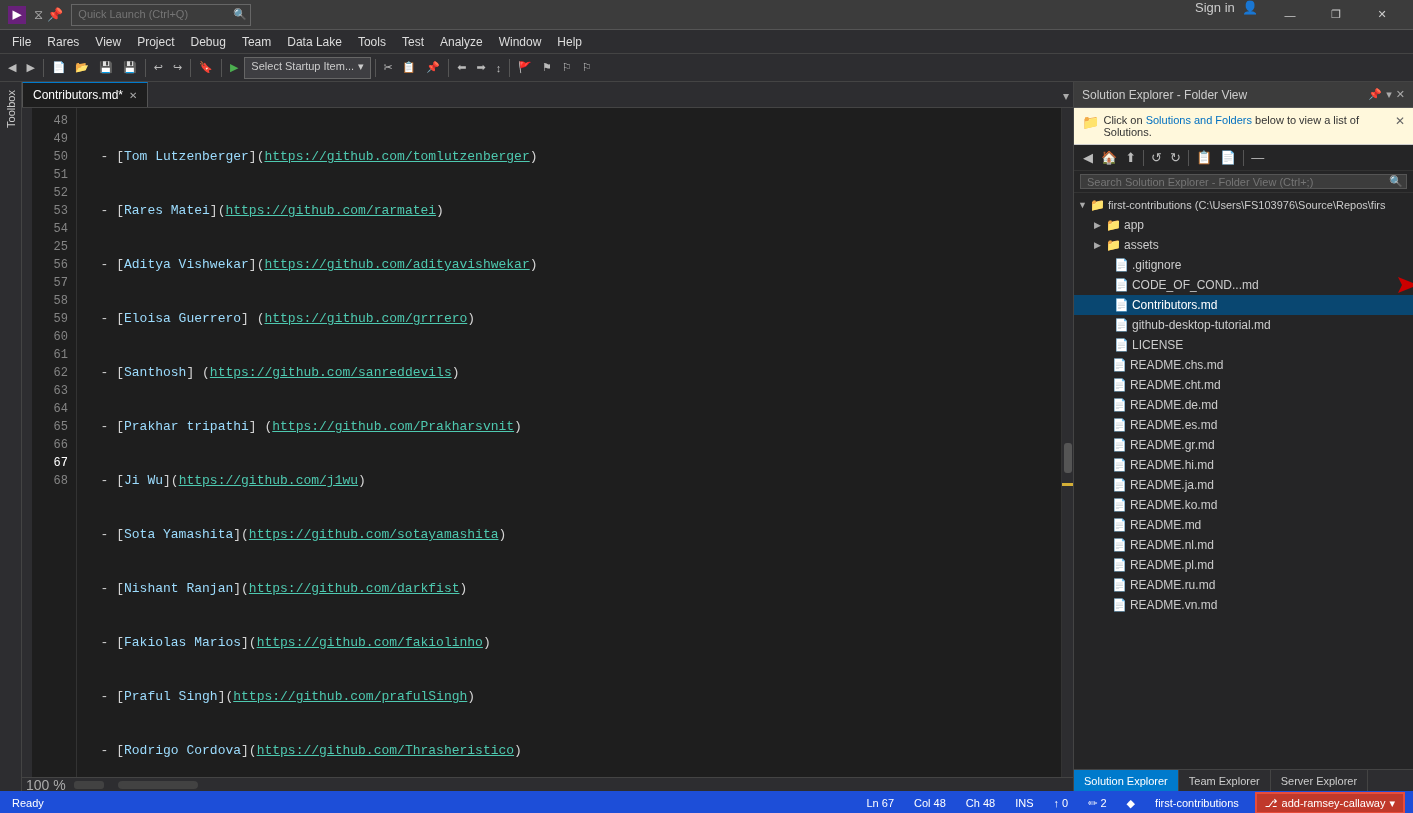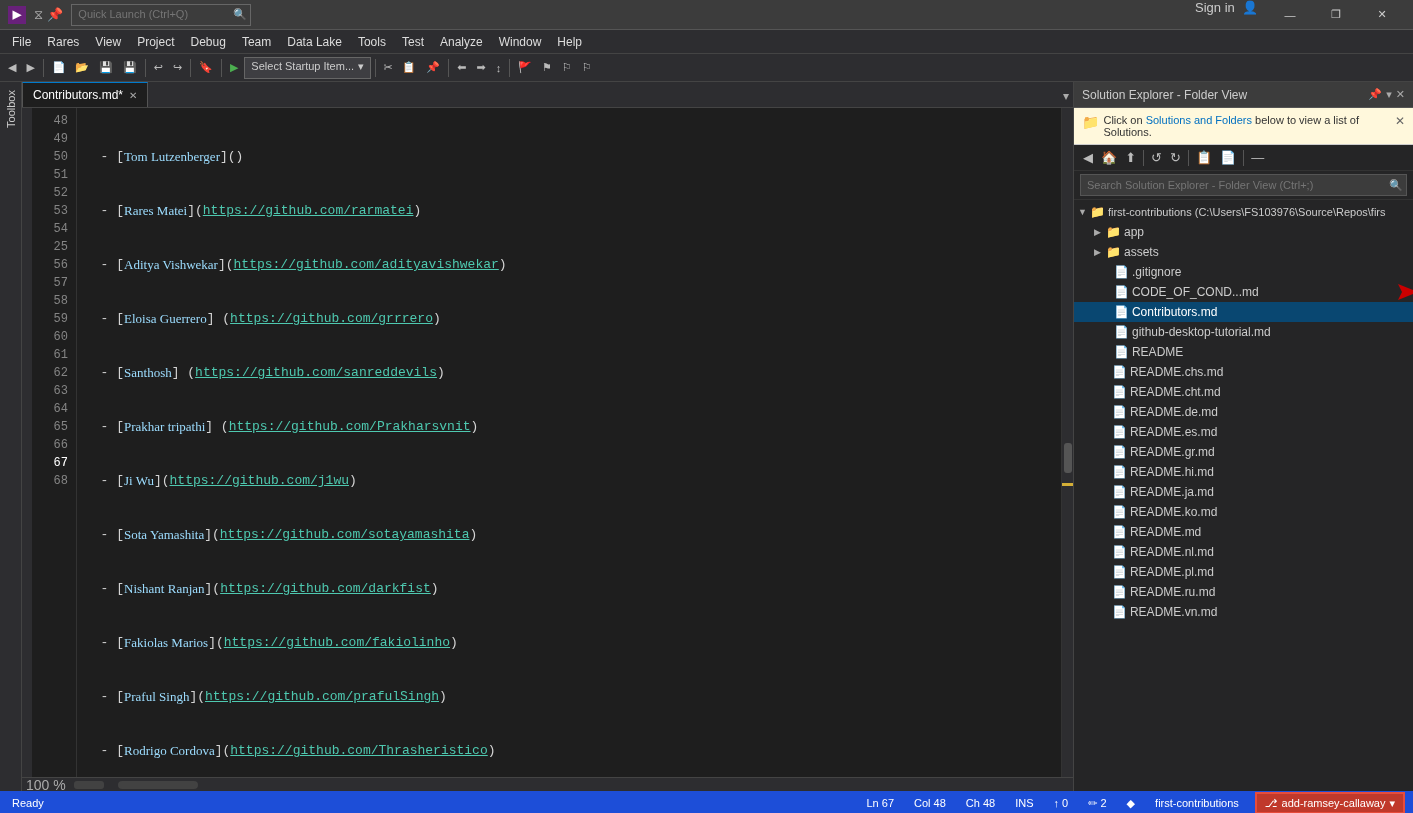--- a/index.html
+++ b/index.html
@@ -148,21 +148,21 @@
       overflow: auto;
       white-space: pre;
       color: #d4d4d4;
     }
     .code-line {
       height: 18px;
       display: flex;
       align-items: center;
     }
     .link { color: #4ec9b0; text-decoration: underline; cursor: pointer; }
-    .name-text { color: #9cdcfe; font-family: Liberation Serif, serif; }
+    .name-text { color: #9cdcfe; }
     .dash { color: #d4d4d4; }
 
     
     #solution-explorer {
       width: 340px;
       background: #252526;
       border-left: 1px solid #444;
       display: flex;
       flex-direction: column;
     }
@@ -416,21 +416,21 @@
         <div class="line-num">62</div>
         <div class="line-num">63</div>
         <div class="line-num">64</div>
         <div class="line-num">65</div>
         <div class="line-num">66</div>
         <div class="line-num" style="color:#fff;">67</div>
         <div class="line-num">68</div>
       </div>
       <div id="code-content">
         <div class="code-line">
-          <span class="dash">  - [</span><span class="name-text">Tom Lutzenberger</span><span class="dash">](</span><span class="dash">)</span>
+          <span class="dash">  - [</span><span class="name-text">Tom Lutzenberger</span><span class="dash">](</span><span class="link">https://github.com/tomlutzenberger</span><span class="dash">)</span>
         </div>
         <div class="code-line">
           <span class="dash">  - [</span><span class="name-text">Rares Matei</span><span class="dash">](</span><span class="link">https://github.com/rarmatei</span><span class="dash">)</span>
         </div>
         <div class="code-line">
           <span class="dash">  - [</span><span class="name-text">Aditya Vishwekar</span><span class="dash">](</span><span class="link">https://github.com/adityavishwekar</span><span class="dash">)</span>
         </div>
         <div class="code-line">
           <span class="dash">  - [</span><span class="name-text">Eloisa Guerrero</span><span class="dash">] (</span><span class="link">https://github.com/grrrero</span><span class="dash">)</span>
         </div>
@@ -510,21 +510,21 @@
       <span class="se-tb-btn">↻</span>
       <span class="se-tb-sep"></span>
       <span class="se-tb-btn">📋</span>
       <span class="se-tb-btn">📄</span>
       <span class="se-tb-sep"></span>
       <span class="se-tb-btn">—</span>
     </div>
 
     <div id="se-search">
       <div style="position:relative;display:flex;align-items:center;">
-        <input type="text" style="width: 100%; background: rgb(60, 60, 60); border: 1px solid rgb(85, 85, 85); color: rgb(204, 204, 204); padding: 2px 22px 2px 6px; font-size: 11px; height: 22px;" placeholder="Search Solution Explorer - Folder View (Ctrl+;)">
+        <input type="text" style="width: 100%; background: rgb(60, 60, 60); border: 1px solid rgb(85, 85, 85); color: rgb(204, 204, 204); padding: 2px 22px 2px 6px; font-size: 11px; height: 15px;" placeholder="Search Solution Explorer - Folder View (Ctrl+;)">
         <span style="position:absolute;right:4px;color:#aaa;font-size:11px;">🔍</span>
       </div>
     </div>
 
     <div id="file-tree">
 
       <div class="tree-item">
         <span class="tree-expand">▼</span>
         <span class="tree-icon folder-icon-color">📁</span>
         <span class="tree-label" style="font-size:11px;color:#ccc;">first-contributions (C:\Users\FS103976\Source\Repos\firs</span>
@@ -566,21 +566,21 @@
 
       <div class="tree-item" style="padding-left:28px;">
         <span class="tree-expand" style="visibility:hidden;">▶</span>
         <span class="tree-icon file-icon-color">📄</span>
         <span class="tree-label">github-desktop-tutorial.md</span>
       </div>
 
       <div class="tree-item" style="padding-left:28px;">
         <span class="tree-expand" style="visibility:hidden;">▶</span>
         <span class="tree-icon file-icon-color">📄</span>
-        <span class="tree-label">README</span>
+        <span class="tree-label">LICENSE</span>
       </div>
 
       <div class="tree-item" style="padding-left:28px;">
         <span style="visibility:hidden;width:10px;display:inline-block;"></span>
         <span class="tree-icon file-icon-color">📄</span>
         <span class="tree-label">README.chs.md</span>
       </div>
       <div class="tree-item" style="padding-left:28px;">
         <span style="visibility:hidden;width:10px;display:inline-block;"></span>
         <span class="tree-icon file-icon-color">📄</span>
@@ -636,20 +636,25 @@
         <span class="tree-icon file-icon-color">📄</span>
         <span class="tree-label">README.ru.md</span>
       </div>
       <div class="tree-item" style="padding-left:28px;">
         <span style="visibility:hidden;width:10px;display:inline-block;"></span>
         <span class="tree-icon file-icon-color">📄</span>
         <span class="tree-label">README.vn.md</span>
       </div>
     </div>
 
+    <div id="se-tabs">
+      <div class="se-tab active">Solution Explorer</div>
+      <div class="se-tab">Team Explorer</div>
+      <div class="se-tab">Server Explorer</div>
+    </div>
 
   </div>
 </div>
 
 <div id="status-bar">
   <div class="status-left">
     <span class="status-item">Ready</span>
   </div>
   <div class="status-right">
     <span class="status-item">Ln 67</span>

